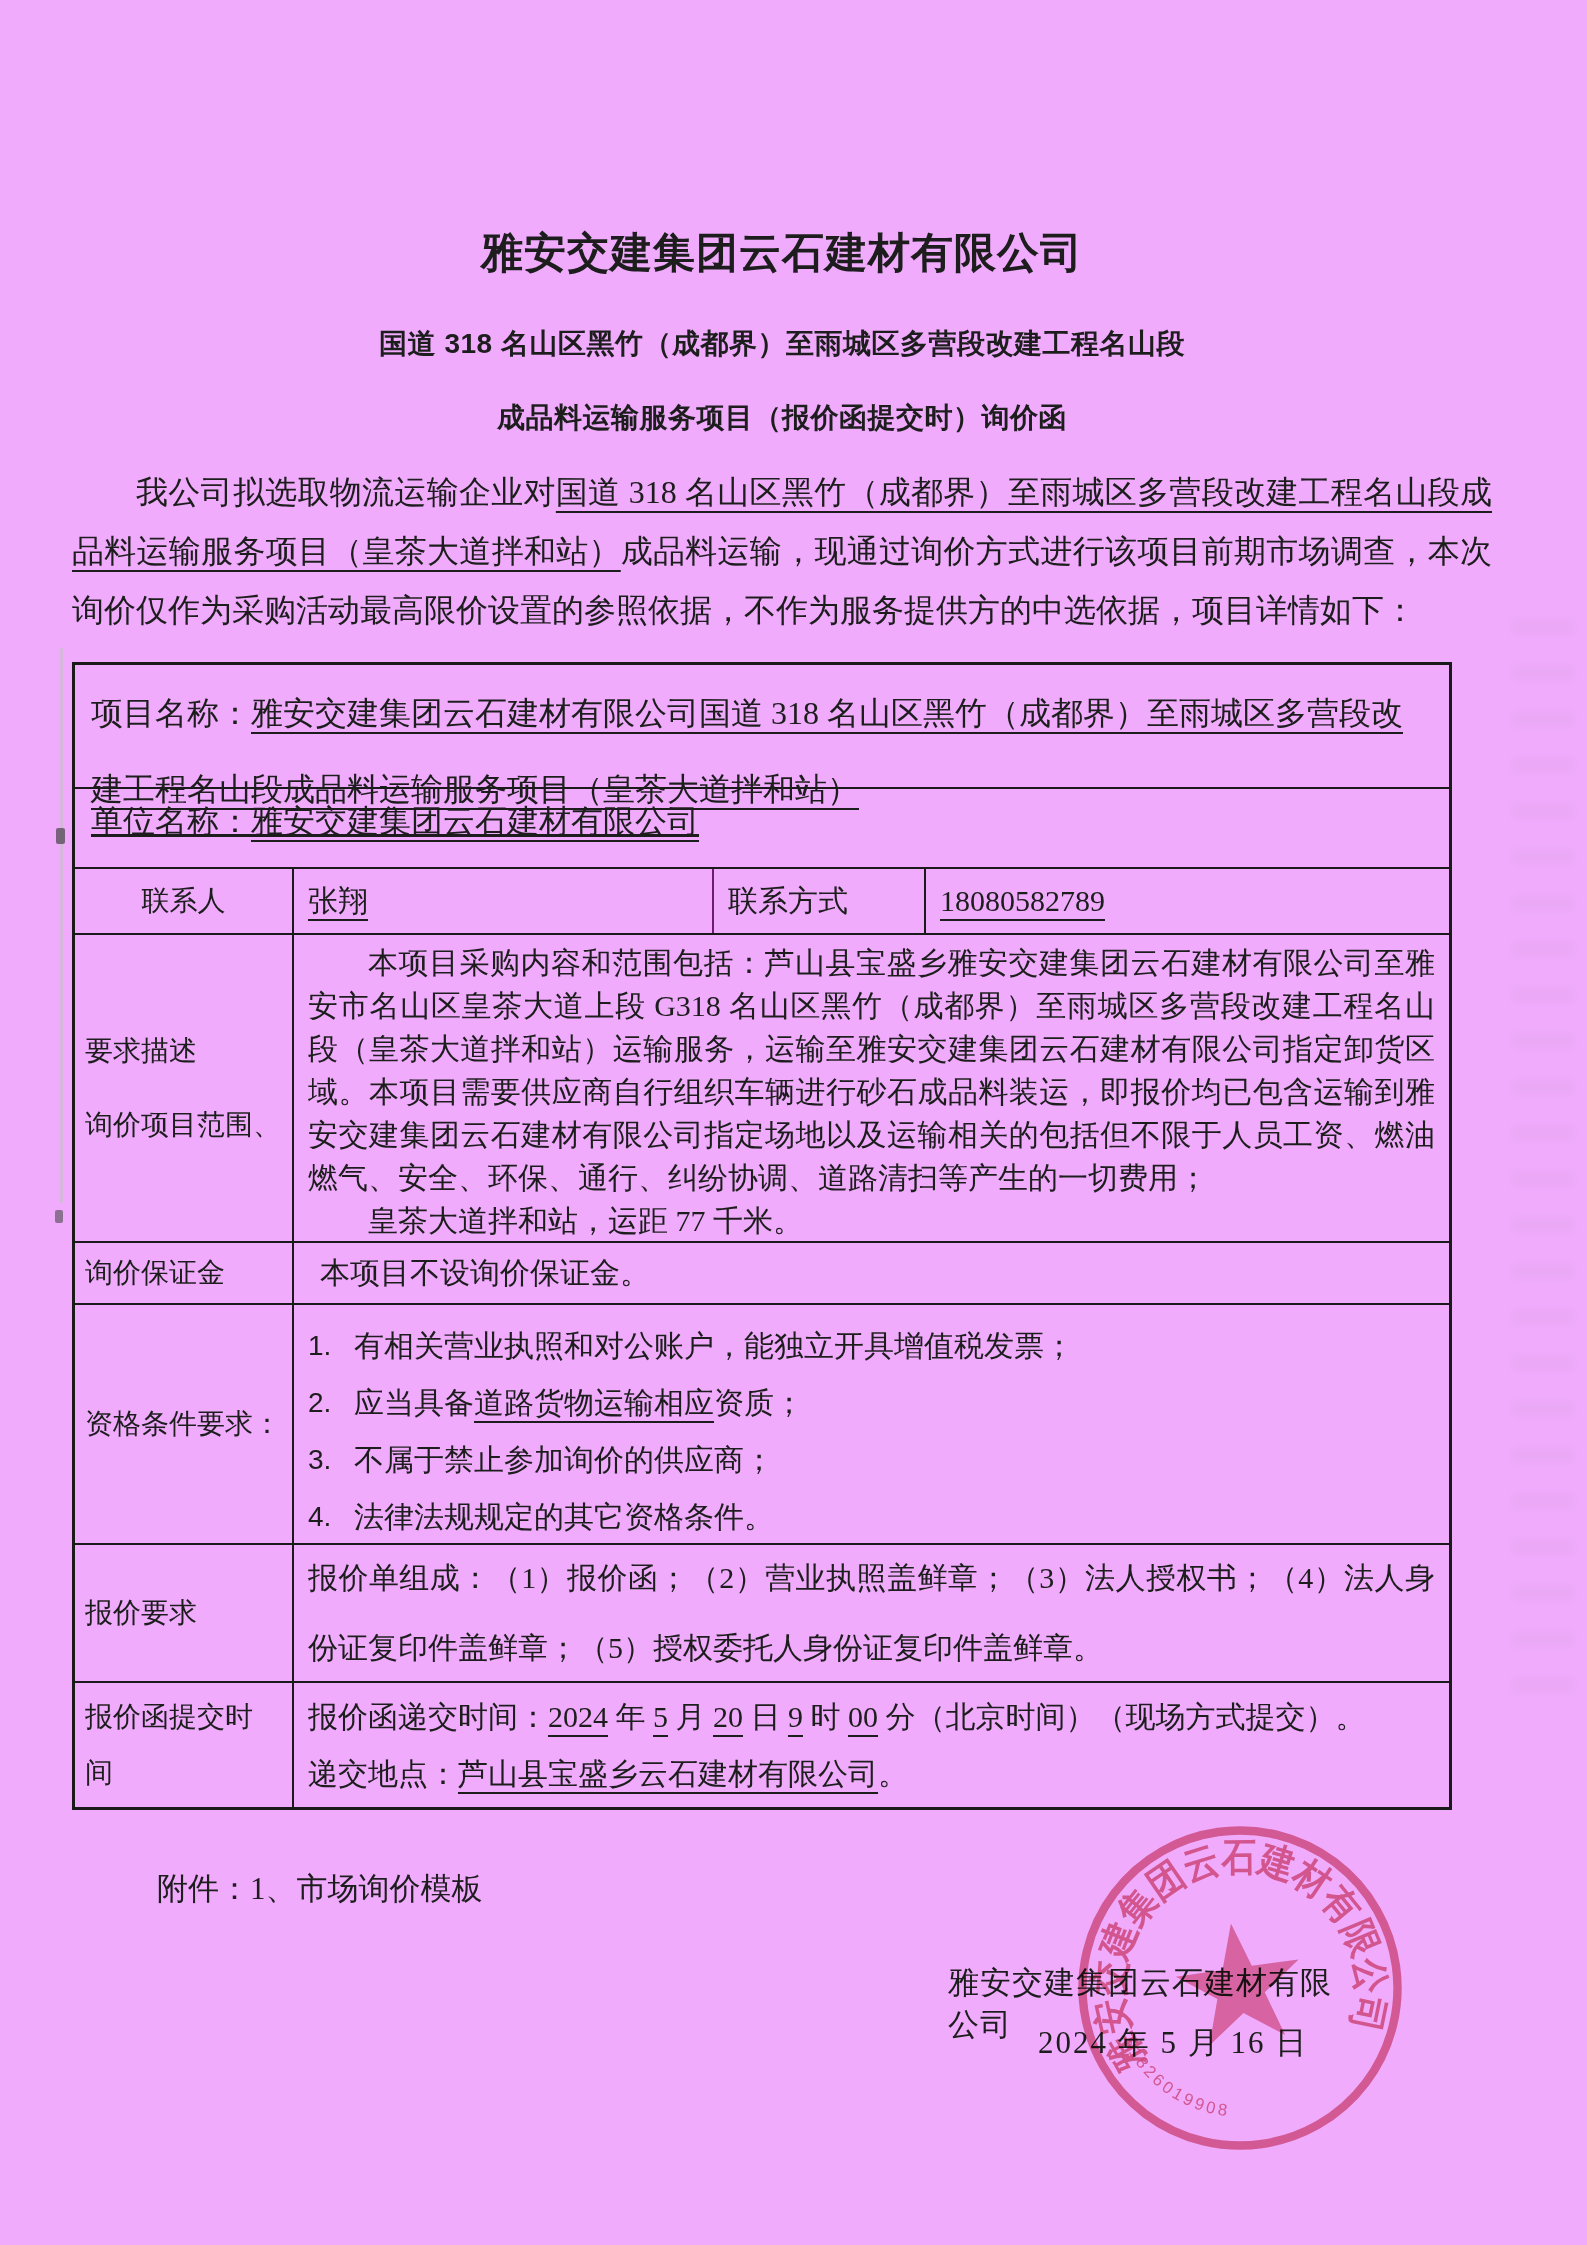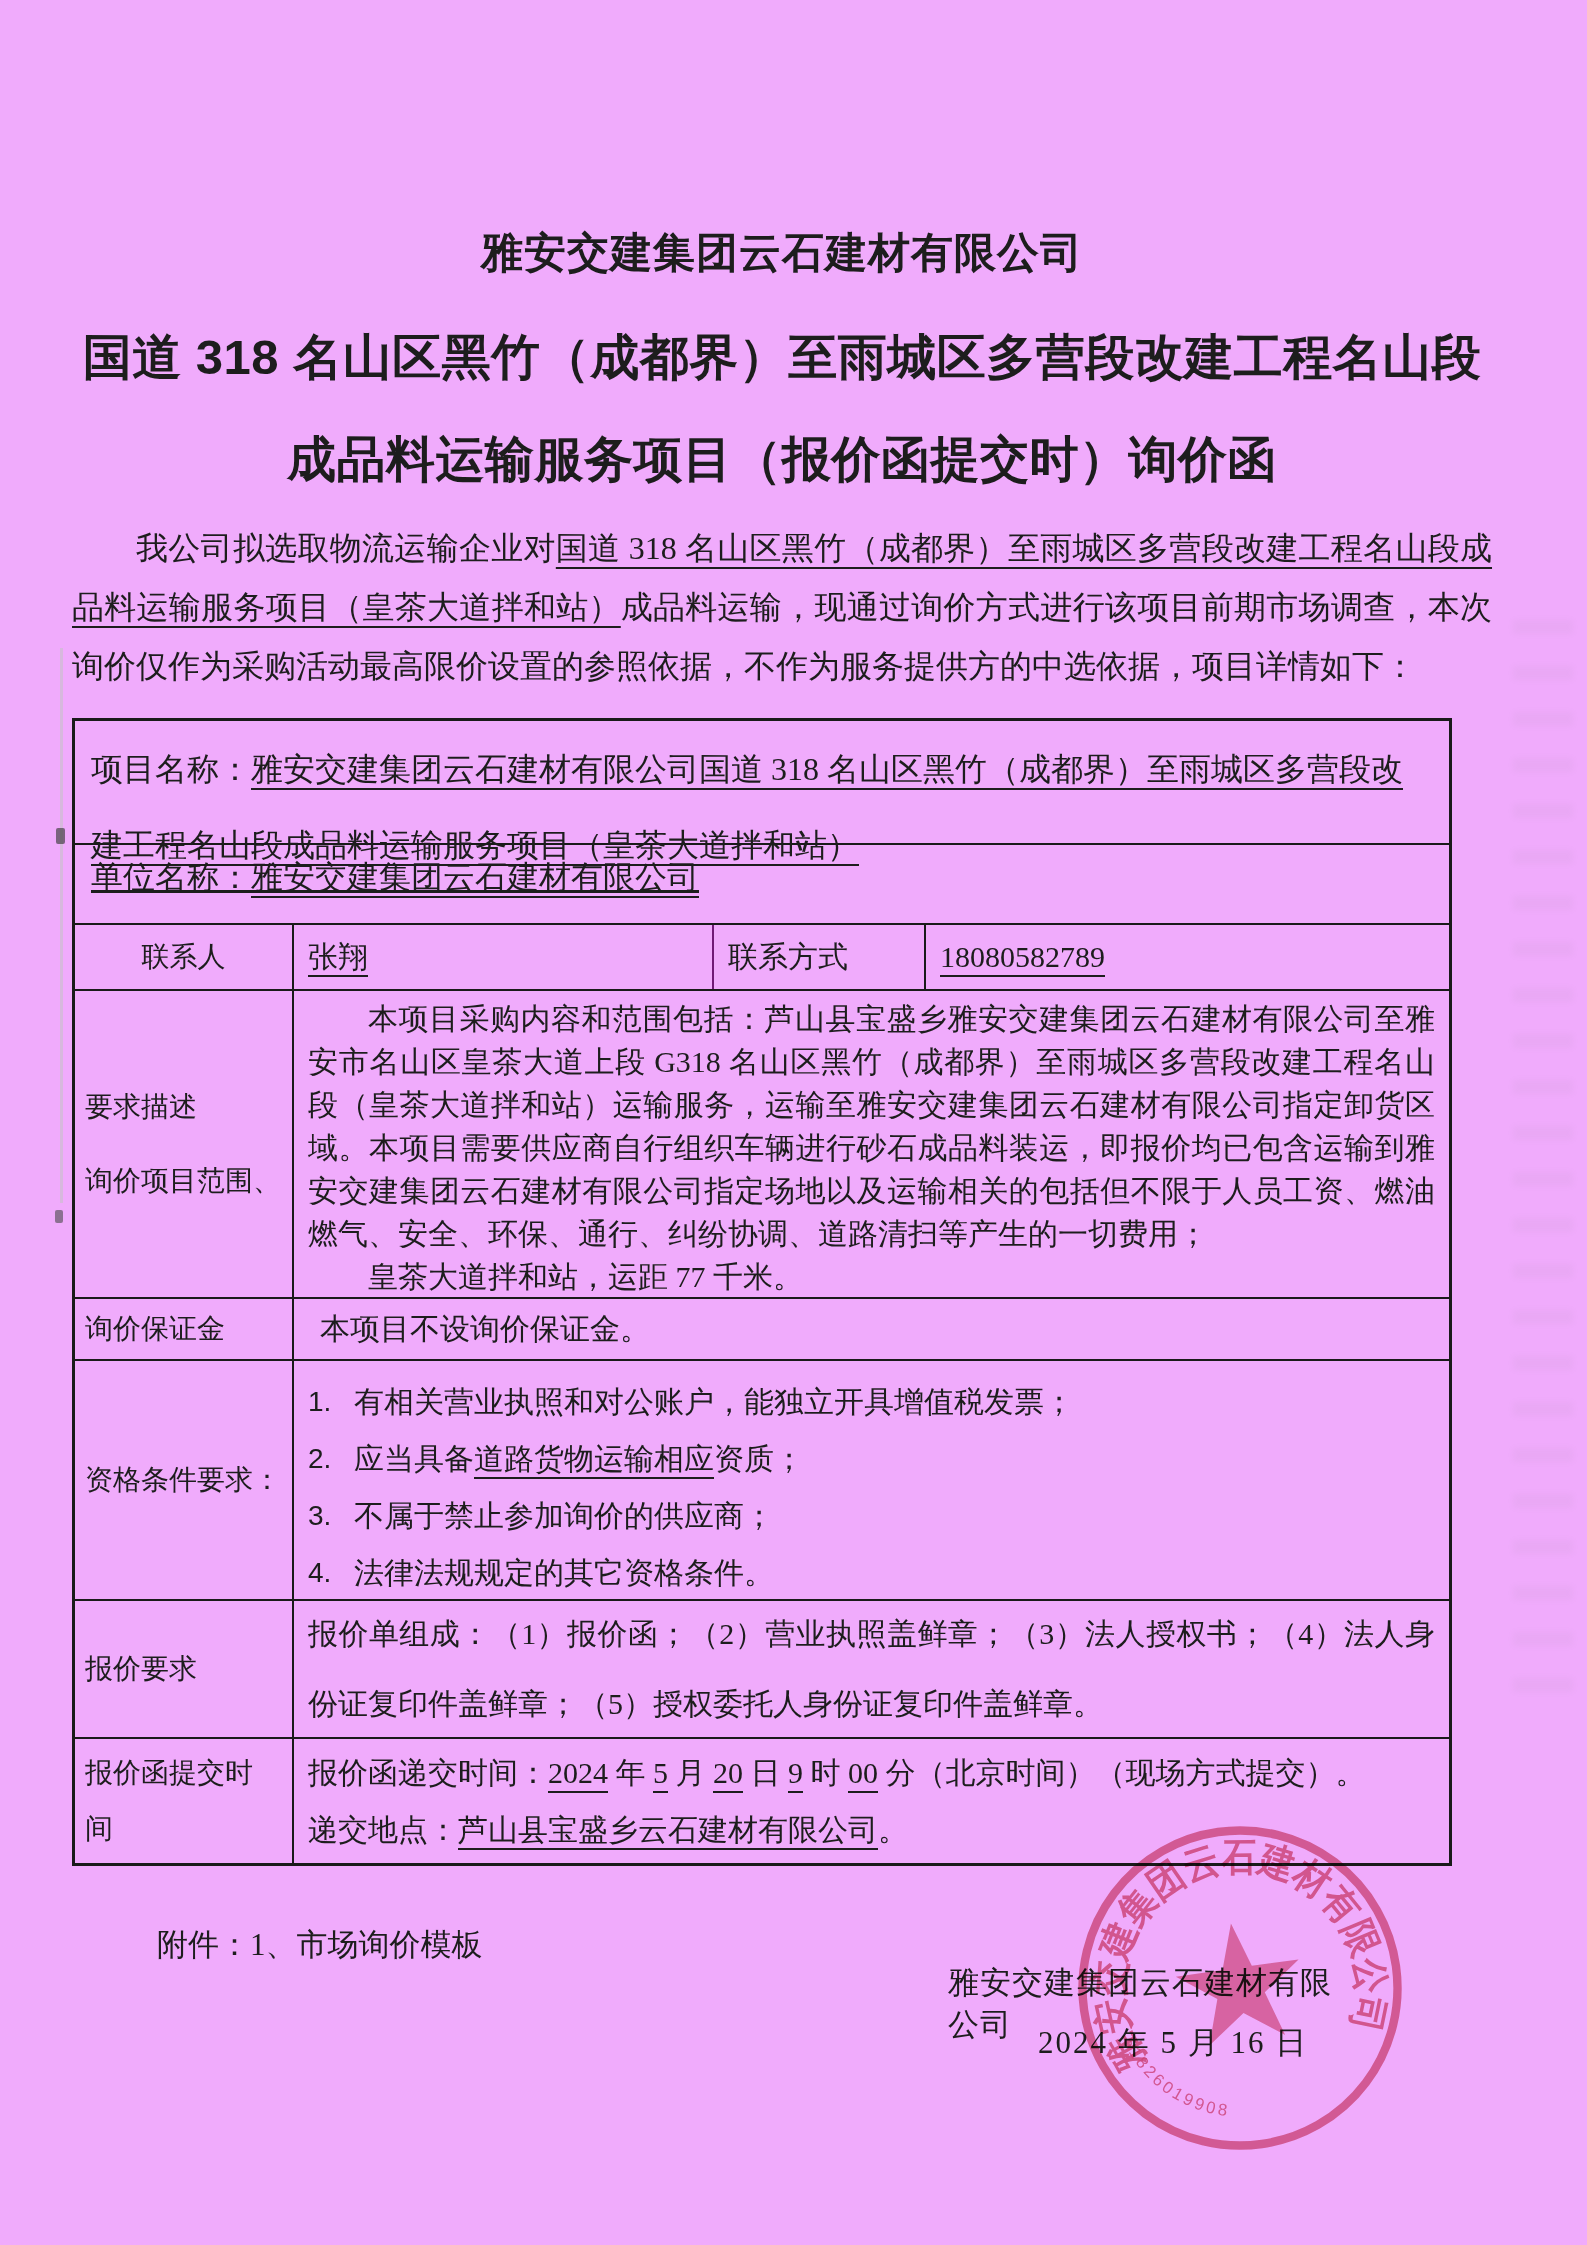--- a/index.html
+++ b/index.html
@@ -15,21 +15,21 @@
     padding: 225px 95px 0 72px;
   }
   
   .art-vline { position:absolute; left:60px; top:648px; width:3px; height:555px; background:#c2c2c2; opacity:.55; }
   .speck-a { position:absolute; left:56px; top:828px; width:9px; height:16px; background:#3a3a3a; opacity:.65; border-radius:2px;}
   .speck-b { position:absolute; left:55px; top:1210px; width:8px; height:13px; background:#4a4a4a; opacity:.6; border-radius:2px;}
   .bleed { position:absolute; right:14px; top:620px; width:60px; height:1100px; opacity:.05;
     background: repeating-linear-gradient(#777 0 14px, transparent 14px 46px); filter: blur(3px); }
 
   .t1 { text-align:center; font-family:"Liberation Sans","DejaVu Sans",sans-serif; font-weight:bold; font-size:42px; letter-spacing:1px; }
-  .t2 { text-align:center; font-family:"Liberation Sans","DejaVu Sans",sans-serif; font-weight:bold; font-size:49px; letter-spacing:0.5px; }
+  .t2 { text-align:center; font-family:"Liberation Sans","DejaVu Sans",sans-serif; font-weight:bold; font-size:28px; letter-spacing:0.5px; }
   .t2.first { margin-top:44px; }
   .t2.second { margin-top:36px; }
 
   .intro { margin-top:26px; font-size:32px; line-height:59px; text-indent:2em; text-align:justify; }
 
   .u { text-decoration: underline; text-decoration-thickness:2px; text-underline-offset:8px; }
 
   .tbl { margin-top:22px; border:3px solid #1a1a1a; width:1380px; }
   .row { display:flex; border-top:2px solid #1a1a1a; }
   .row:first-child { border-top:none; }

